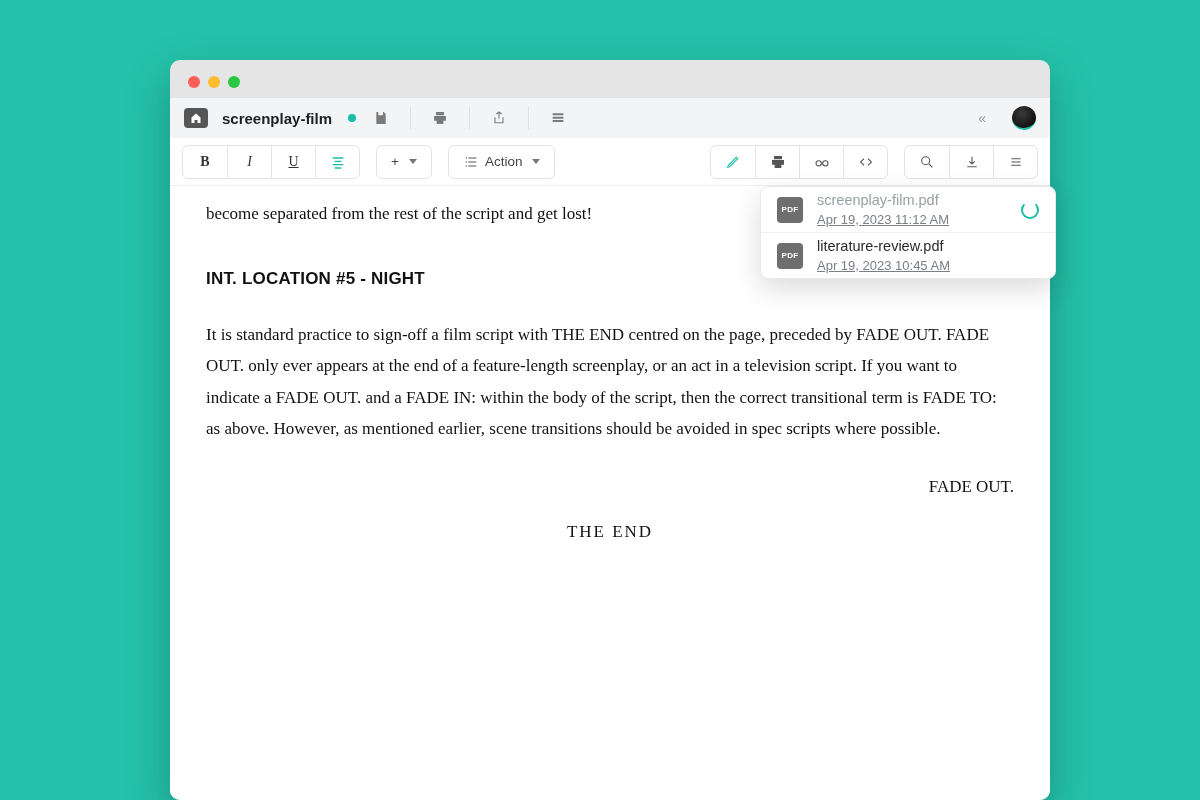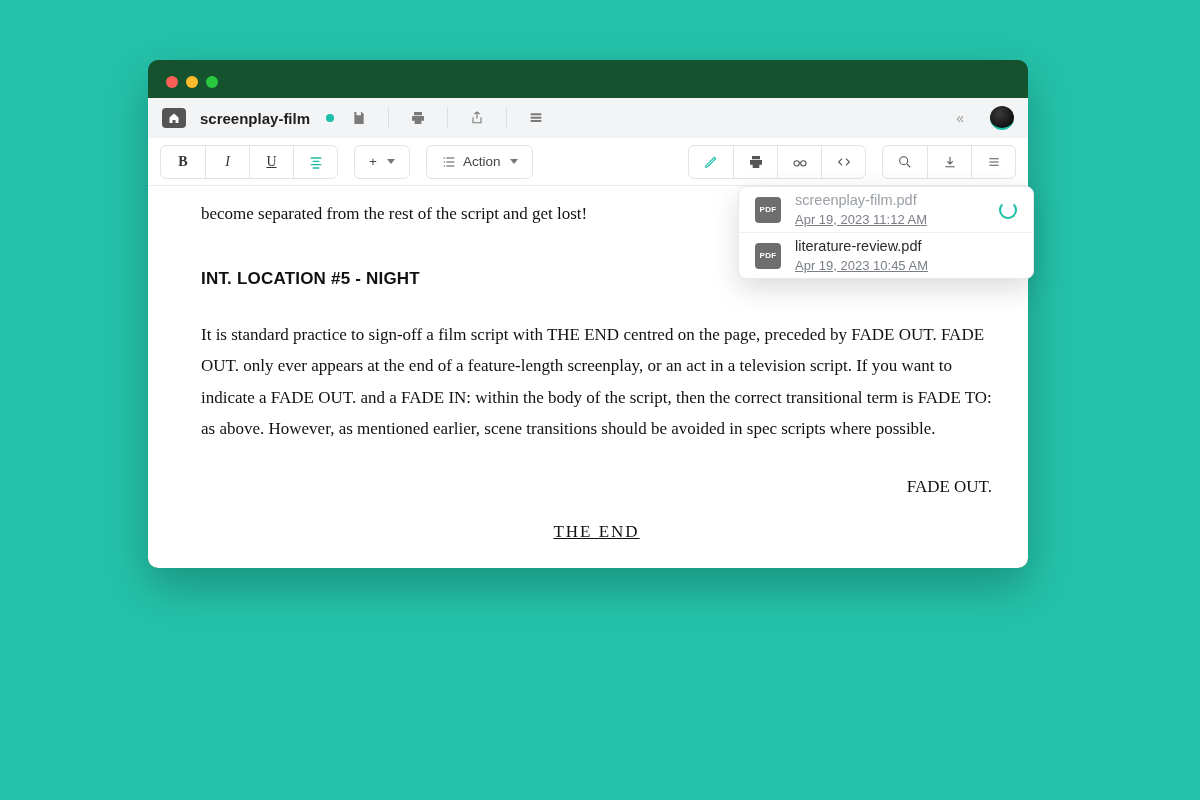--- a/index.html
+++ b/index.html
@@ -5,23 +5,23 @@
   * { box-sizing: border-box; }
   html, body { margin: 0; padding: 0; }
   body {
     width: 1200px; height: 800px;
     background: #24c2aa;
     font-family: -apple-system, BlinkMacSystemFont, "Segoe UI", Helvetica, Arial, sans-serif;
     position: relative;
   }
   .window {
     position: absolute;
-    left: 148px; top: 60px;
-    width: 880px; height: 508px;
-    background: #14532d;
+    left: 170px; top: 60px;
+    width: 880px; height: 740px;
+    background: #e5e5e5;
     border-radius: 10px;
     box-shadow: 0 18px 45px rgba(0,0,0,.25);
     overflow: visible;
   }
   
   .traffic { position: absolute; top: 16px; left: 18px; display: flex; gap: 8px; }
   .dot { width: 12px; height: 12px; border-radius: 50%; }
   .dot.r { background:#ff5f57; } .dot.y{background:#febc2e;} .dot.g{background:#28c840;}
   
   .header {
@@ -57,31 +57,31 @@
   .tb-btn + .tb-btn { border-left:1px solid #e1e3e6; }
   .tb-btn.wide { width:auto; padding:0 14px; font-size:13.5px; color:#444; }
   .tb-btn.active { color:#18bfa6; }
   .tb-btn svg { width:16px; height:16px; stroke:#555; stroke-width:1.6; fill:none; }
   .tb-btn.fill svg { fill:#555; stroke:none; }
   .caret { width:0;height:0;border-left:4px solid transparent;border-right:4px solid transparent;border-top:5px solid #777; margin-left:4px;}
   .toolbar-spacer{flex:1;}
   
   .editor {
     position:absolute; left:0; right:0; top:126px; bottom:0;
-    padding: 12px 36px 40px 53px;
+    padding: 12px 36px 40px 36px;
     font-family: Georgia, "Times New Roman", serif;
     font-size: 17px; line-height: 1.85; color:#111;
     overflow:hidden;
     border-bottom-left-radius:10px; border-bottom-right-radius:10px;
     background:#fff;
   }
   .editor .para { margin: 0 0 26px 0; }
   .editor .scene { font-family: -apple-system, Helvetica, Arial, sans-serif; font-weight:800; font-size:17px; margin: 34px 0 24px 0; letter-spacing:.2px;}
   .editor .trans { text-align:right; margin: 20px 0 14px 0; }
-  .editor .end { text-align:center; text-decoration:underline; letter-spacing:2px; margin-top:8px;}
+  .editor .end { text-align:center; letter-spacing:2px; margin-top:8px;}
   
   .dropdown {
     position:absolute; top:126px; right:-6px; width:296px;
     background:#fff; border:1px solid #e7e9ec; border-radius:8px;
     box-shadow: 0 10px 28px rgba(0,0,0,.14);
     overflow:hidden;
     font-size:14px;
   }
   .dl-item { display:flex; align-items:center; gap:14px; padding:4px 16px; border-bottom:1px solid #eef0f2; cursor:pointer;}
   .dl-item:last-child { border-bottom:none;}

